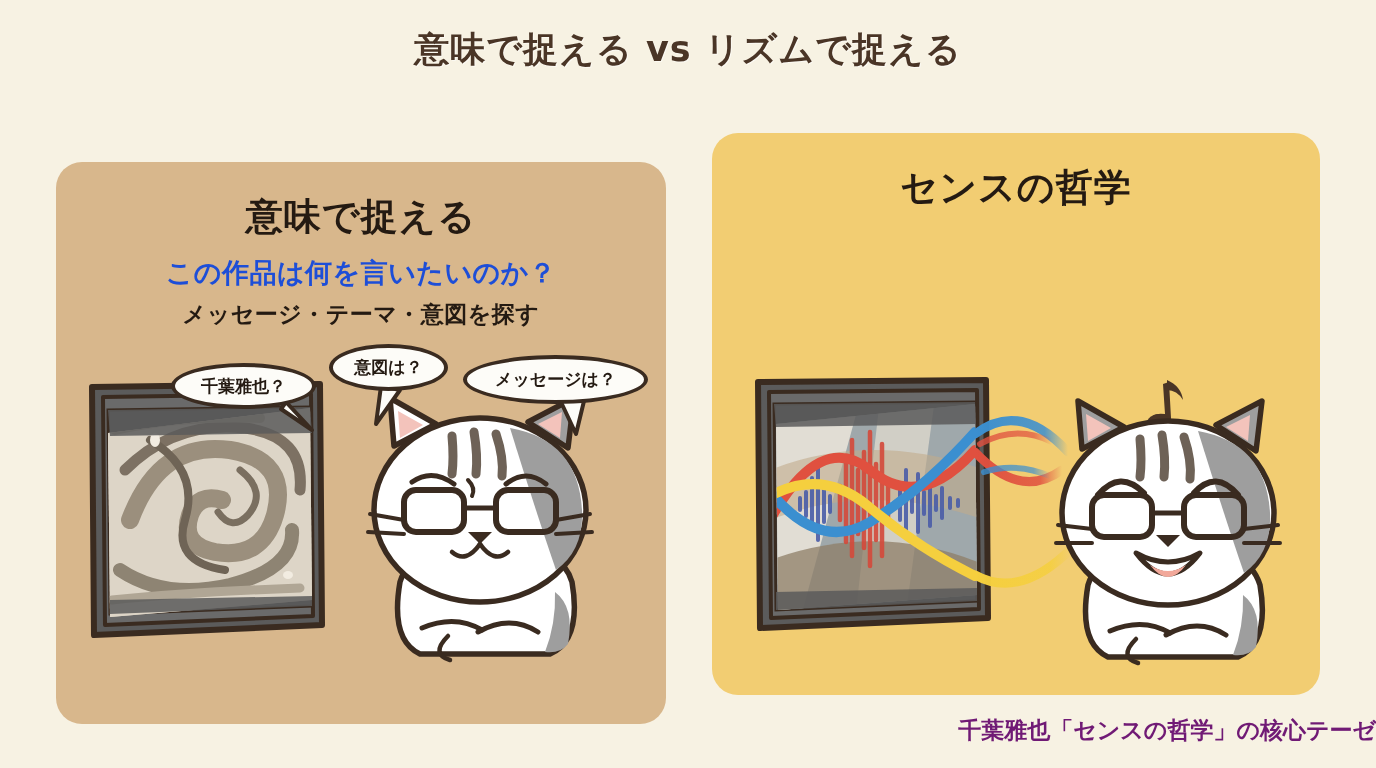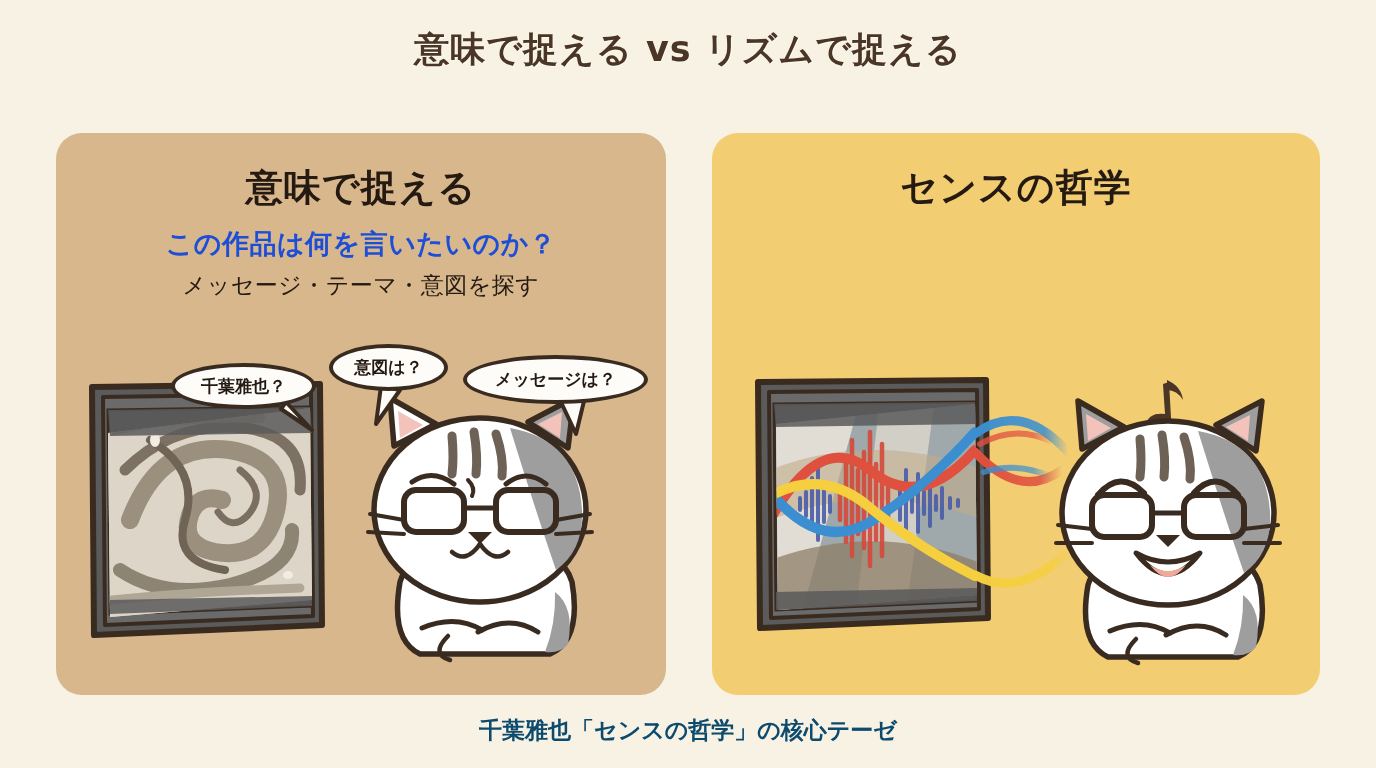--- a/index.html
+++ b/index.html
@@ -20,43 +20,43 @@
     letter-spacing:1px;
     text-shadow:1px 1px 0 rgba(255,255,255,.55);
     white-space:nowrap;
   }
 
   
   .panel{
     position:absolute;top:133px;height:562px;
     border-radius:26px;
   }
-  .panel-left{left:56px;width:610px;background:#d8b78c;}
+  .panel-left{left:56px;width:610px;background:#d8b78c;margin-top:29px;}
   .panel-right{left:712px;width:608px;background:#f2cd72;}
 
   .panel-title{
     position:absolute;left:0;width:100%;top:30px;
     text-align:center;font-size:37px;font-weight:bold;color:#241a12;
     letter-spacing:1px;white-space:nowrap;
   }
   .panel-sub1{
     position:absolute;left:0;width:100%;top:93px;
     text-align:center;font-size:27px;font-weight:bold;color:#1d4ed8;
     letter-spacing:.5px;white-space:nowrap;
   }
   .panel-sub2{
     position:absolute;left:0;width:100%;top:137px;
-    text-align:center;font-size:23px;font-weight:normal;color:#241a12;
+    text-align:center;font-size:23px;font-weight:bold;color:#241a12;
     letter-spacing:.5px;white-space:nowrap;
   }
 
   
   .footer{
-    position:absolute;left:0;top:715px;width:1376px;text-align:center;
-    font-size:23px;font-weight:bold;color:#0c4a6e;white-space:nowrap;
+    position:absolute;left:0;top:715px;width:1376px;text-align:right;
+    font-size:23px;font-weight:bold;color:#701a75;white-space:nowrap;
   }
 
   
   .bubble{
     position:absolute;
     background:#fdfcf8;
     border:4px solid #3a2b20;
     border-radius:50%/50%;
     display:flex;align-items:center;justify-content:center;
     font-size:17px;font-weight:bold;color:#241a12;

